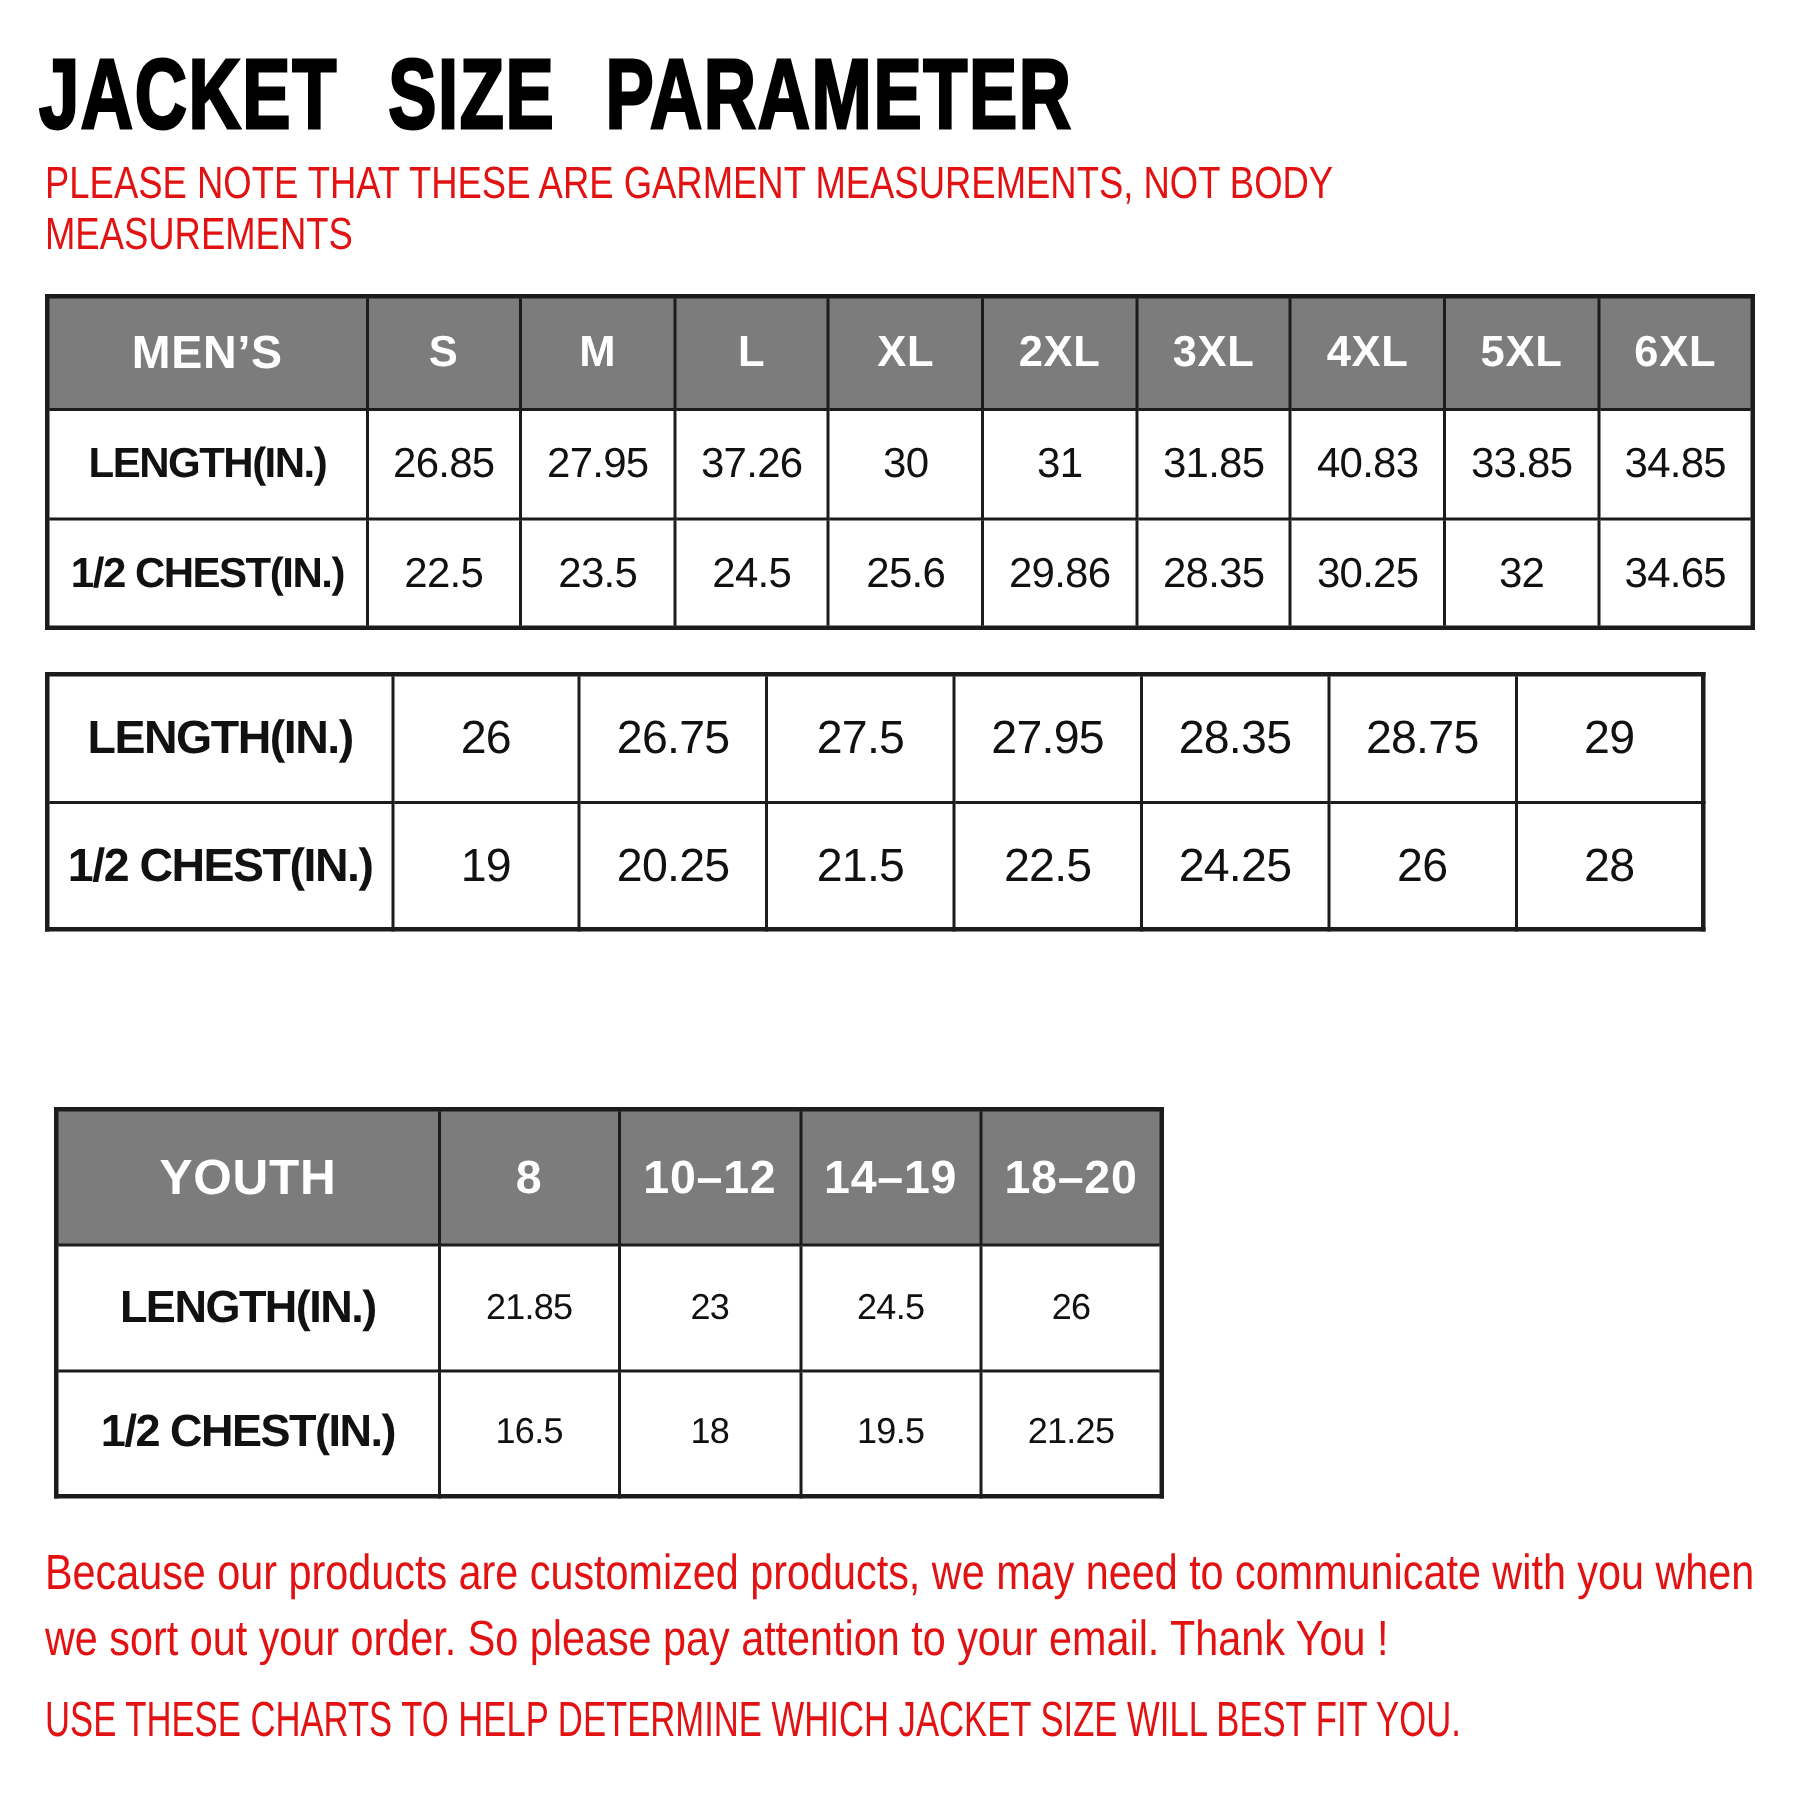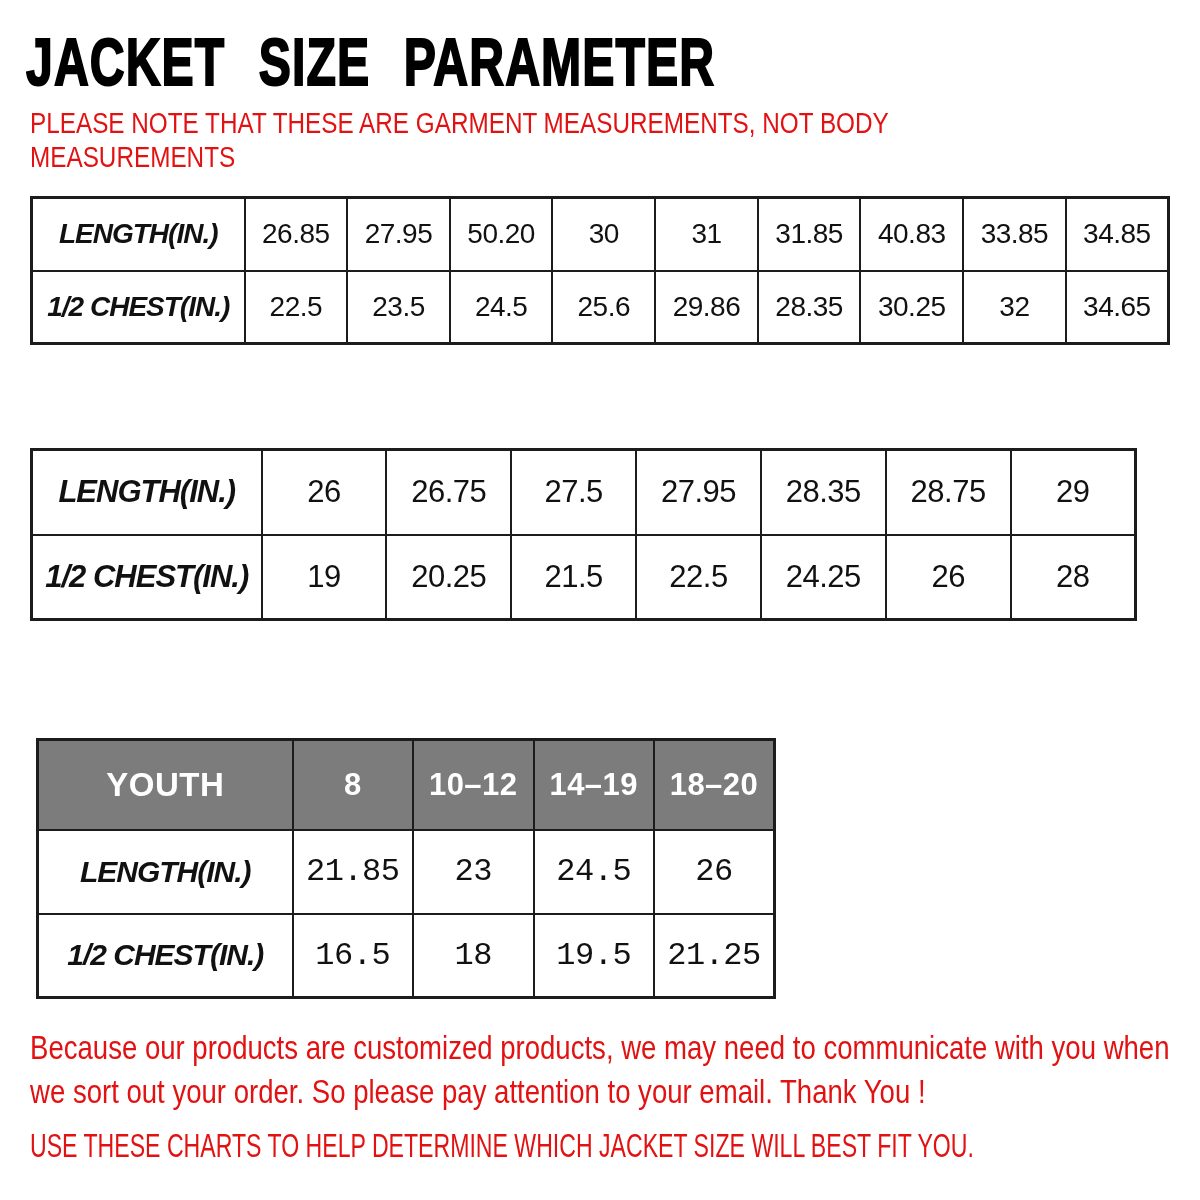--- a/index.html
+++ b/index.html
@@ -44,21 +44,21 @@
     padding:0;
     vertical-align:middle;
     letter-spacing:-0.5px;
   }
   table.size-table td.h{
     background:var(--gray);
     color:#fff;
     font-weight:700;
     letter-spacing:0.5px;
   }
-  table.size-table td.lab{font-weight:700;letter-spacing:-1px;font-style:italic;}
+  table.size-table td.lab{font-weight:700;letter-spacing:-1px;}
   table.size-table td.num{font-weight:400;}
 
   
   .t1{left:30px;top:196px;width:1140px;}
   .t1 col.c0{width:213px;}
   .t1 tr.head{height:75px;}
   .t1 tr.r{height:73px;}
   .t1 td.name{font-size:31px;}
   .t1 td.size{font-size:29px;}
   .t1 td.lab{font-size:28px;}
@@ -75,21 +75,21 @@
   .t2 td.num{font-size:31px;}
 
   
   .t3{left:36px;top:738px;width:740px;}
   .t3 col.c0{width:255px;}
   .t3 tr.head{height:90px;}
   .t3 tr.r{height:84px;}
   .t3 td.name{font-size:33px;}
   .t3 td.size{font-size:31px;}
   .t3 td.lab{font-size:30px;}
-  .t3 td.num{font-size:32px;font-family:Liberation Mono, monospace;}
+  .t3 td.num{font-size:24px;}
 
   
   .footer-para{
     position:absolute;left:30px;top:1026px;
     width:1370px;
     font-size:33px;line-height:44px;font-weight:400;
     transform:scaleX(0.835);transform-origin:0 0;
   }
   .footer-caps{
     position:absolute;left:30px;top:1124px;
@@ -105,25 +105,37 @@
 <div class="title">JACKET SIZE PARAMETER</div>
 
 <div class="note red">PLEASE NOTE THAT THESE ARE GARMENT MEASUREMENTS, NOT BODY MEASUREMENTS</div>
 
 <table class="size-table t1">
   <colgroup>
       <col class="c0">
       <col span="9">
     </colgroup>
   <tbody>
+      <tr class="head">
+    <td class="h name">MEN’S</td>
+    <td class="h size">S</td>
+    <td class="h size">M</td>
+    <td class="h size">L</td>
+    <td class="h size">XL</td>
+    <td class="h size">2XL</td>
+    <td class="h size">3XL</td>
+    <td class="h size">4XL</td>
+    <td class="h size">5XL</td>
+    <td class="h size">6XL</td>
+  </tr>
   <tr class="r">
     <td class="lab">LENGTH(IN.)</td>
     <td class="num">26.85</td>
     <td class="num">27.95</td>
-    <td class="num">50.20</td>
+    <td class="num">37.26</td>
     <td class="num">30</td>
     <td class="num">31</td>
     <td class="num">31.85</td>
     <td class="num">40.83</td>
     <td class="num">33.85</td>
     <td class="num">34.85</td>
   </tr>
   <tr class="r">
     <td class="lab">1/2 CHEST(IN.)</td>
     <td class="num">22.5</td>

